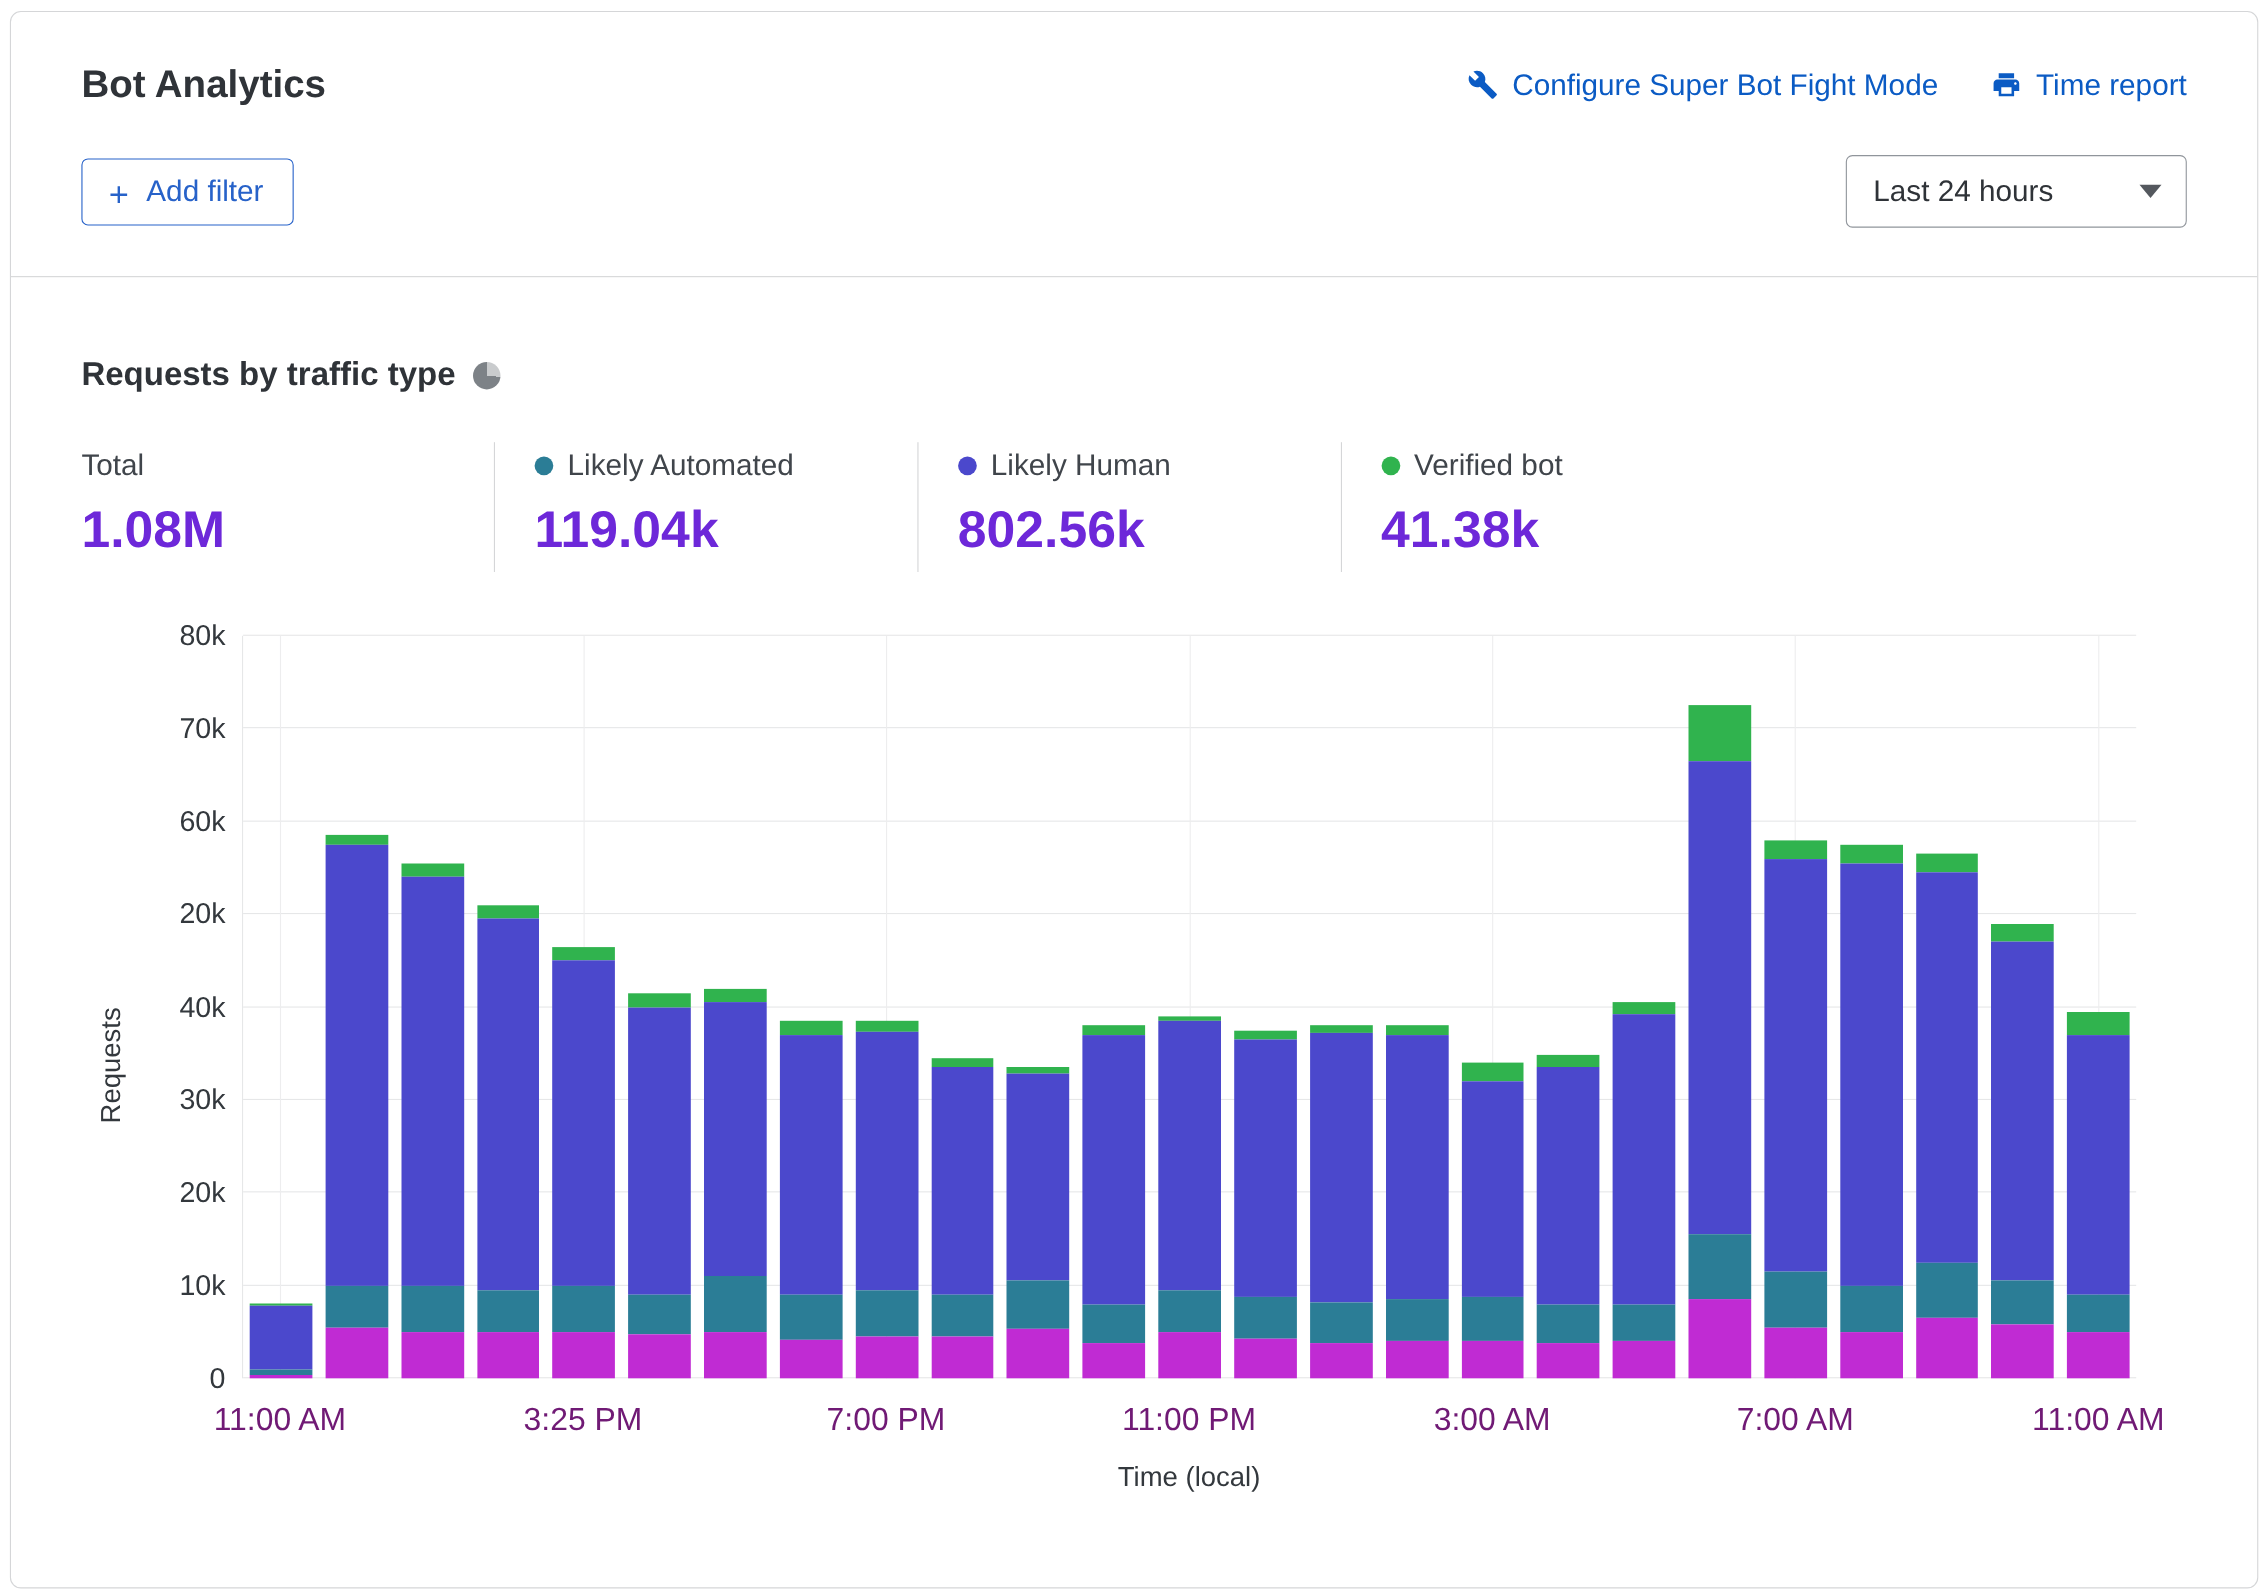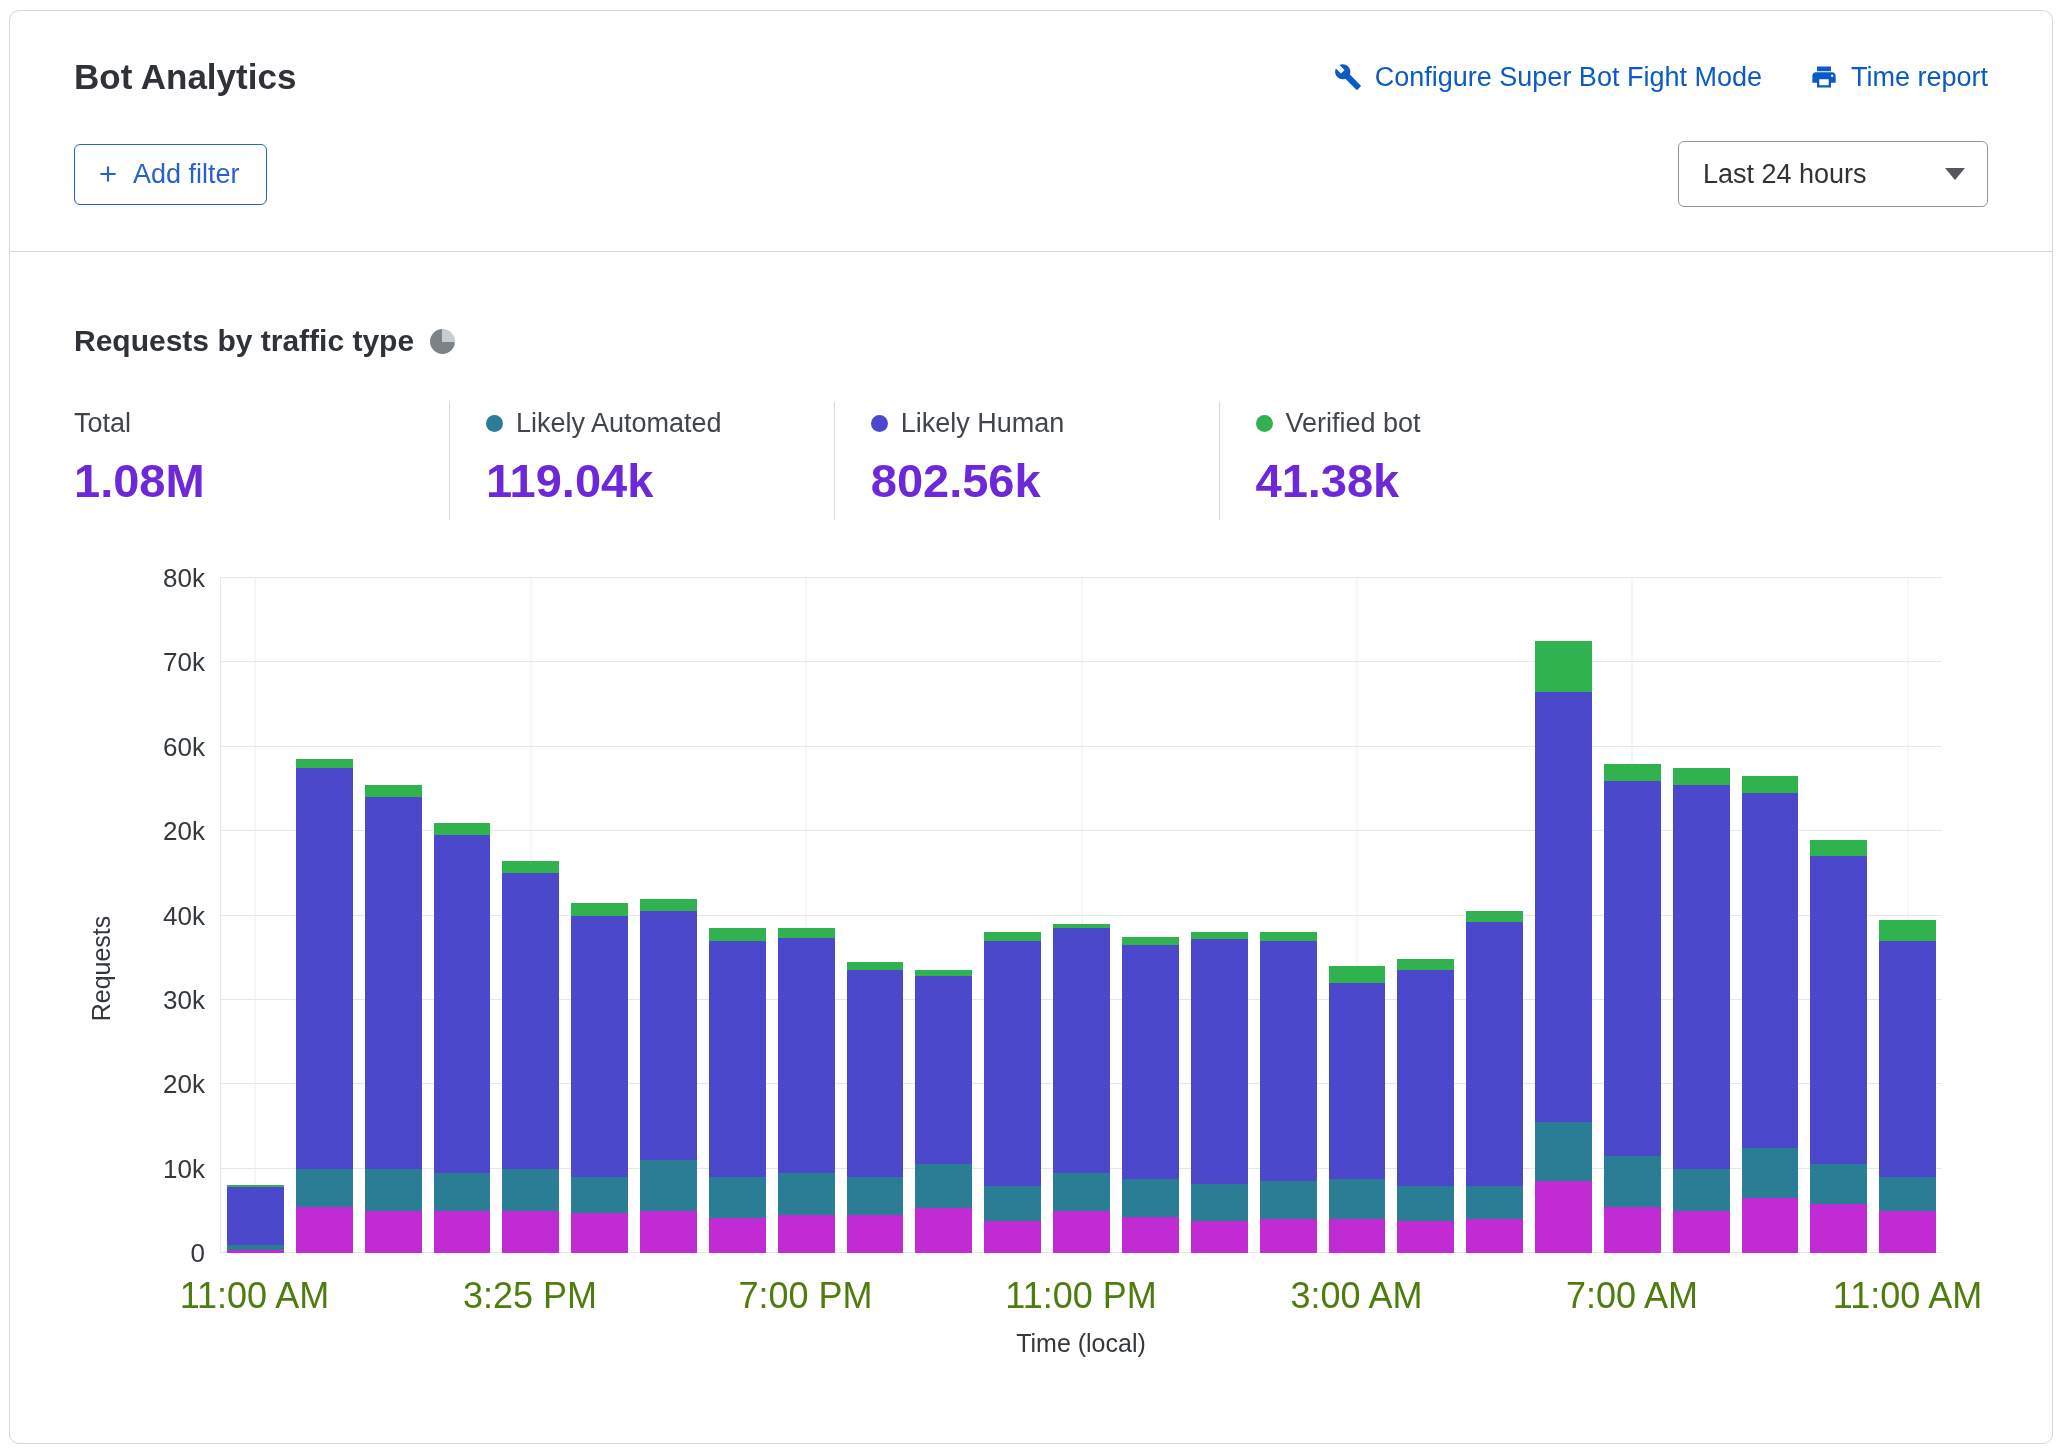--- a/index.html
+++ b/index.html
@@ -17,21 +17,21 @@
   .header-row { display:flex; justify-content:space-between; align-items:center; }
   .page-title { font-size:35px; font-weight:700; color:#2f3338; }
   .header-links { display:flex; align-items:center; gap:48px; }
   .link {
     display:flex; align-items:center; gap:13px;
     color:#0b5bc4; font-size:27px; text-decoration:none; cursor:pointer;
   }
   .link svg { width:28px; height:28px; fill:#0b5bc4; flex:none; }
   .filter-row { display:flex; justify-content:space-between; align-items:center; margin-top:44px; }
   .add-filter-btn {
-    display:flex; align-items:center; gap:12px; background:#fff;
+    display:flex; align-items:flex-end; gap:12px; background:#fff;
     border:1px solid #2762c9; border-radius:6px; color:#2762c9;
     font-size:27px; padding:14px 26px 14px 20px; cursor:pointer;
     font-family:inherit;
   }
   .add-filter-btn svg { width:26px; height:26px; fill:#2762c9; }
   .time-select {
     width:310px; height:66px; border:1px solid #90959b; border-radius:6px;
     display:flex; align-items:center; justify-content:space-between;
     padding:0 22px 0 24px; font-size:27px; color:#2f3338; cursor:pointer; background:#fff;
   }
@@ -68,21 +68,21 @@
   .y-title span { transform:rotate(-90deg); white-space:nowrap; font-size:25px; color:#33383d; }
   .bars { position:absolute; left:0; right:0; top:0; bottom:0; display:flex; align-items:flex-end; }
   .bar-col {
     flex:1 1 0; height:100%; display:flex; flex-direction:column;
     justify-content:flex-end; padding:0 6px; cursor:pointer;
   }
   .seg { width:100%; }
   .xticks { position:relative; height:36px; margin-top:22px; }
   .xtick {
     position:absolute; top:0; transform:translateX(-50%);
-    font-size:36px; color:#4d7c0f; white-space:nowrap;
+    font-size:29px; color:#701a75; white-space:nowrap;
   }
   .x-title { text-align:center; margin-top:18px; font-size:25px; color:#33383d; }
 </style>
 </head>
 <body>
 
 <div class="card">
 
   <div class="card-header">
     <div class="header-row">

